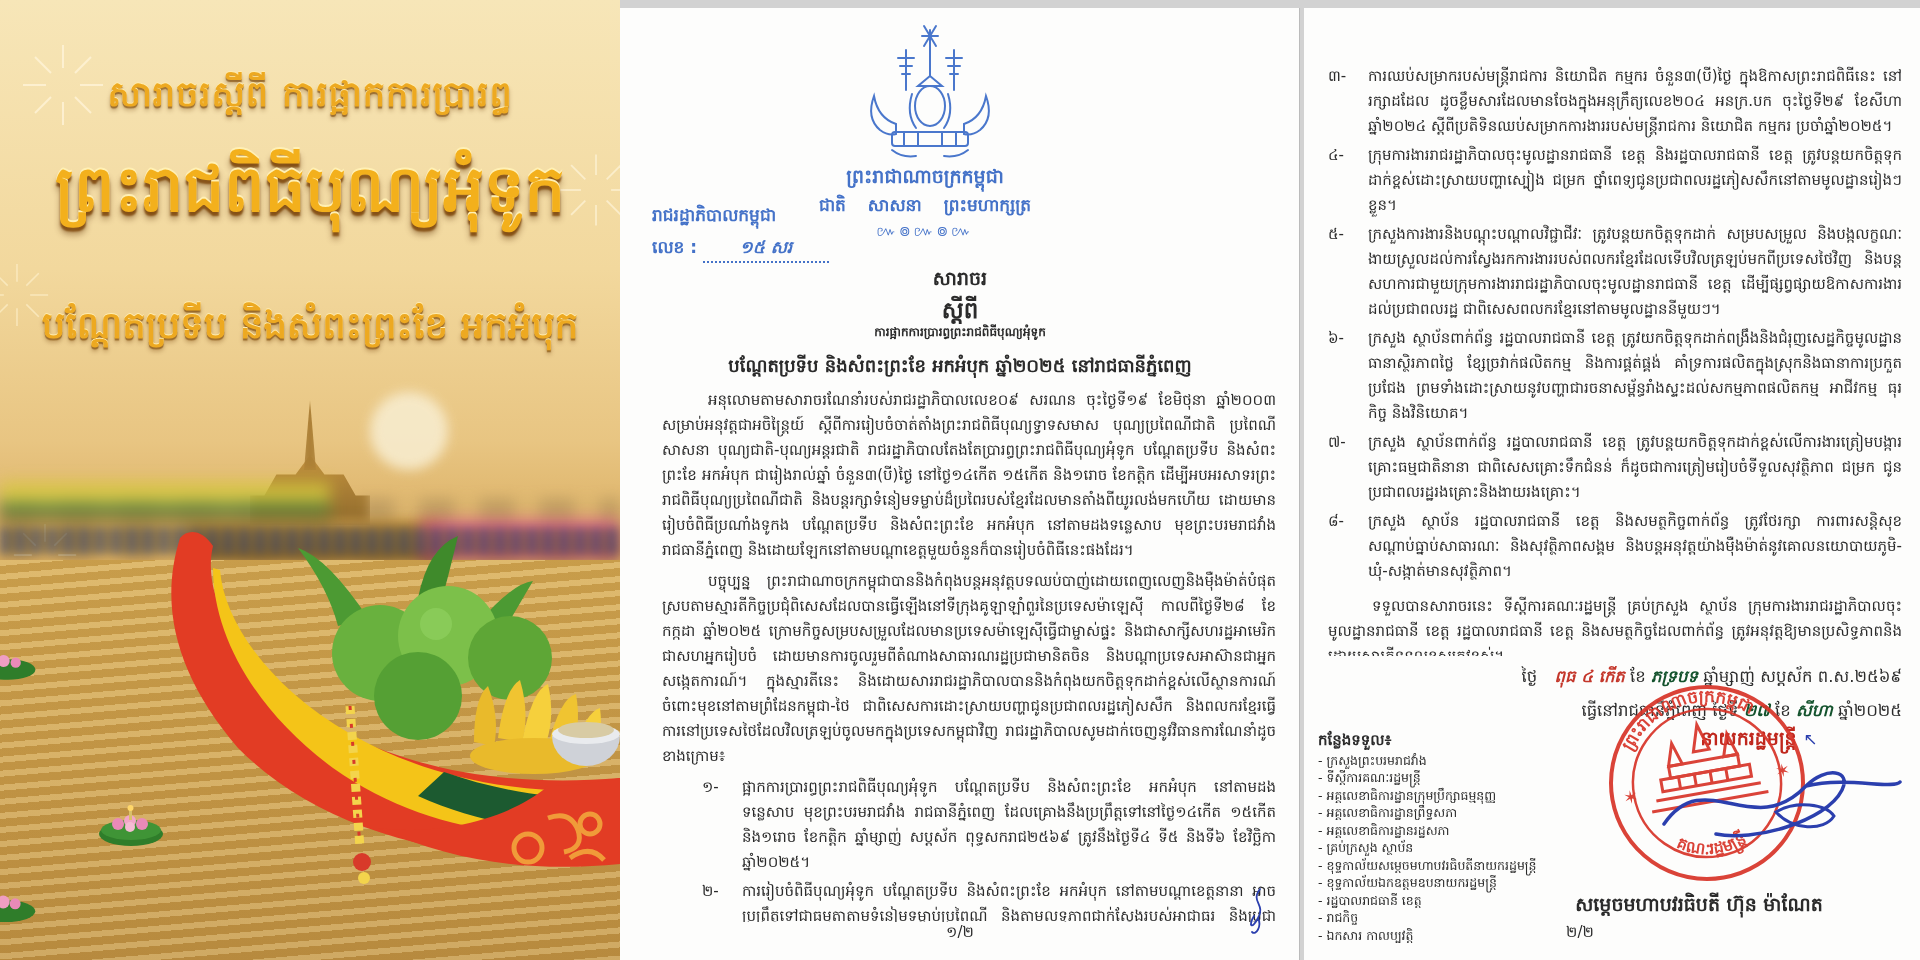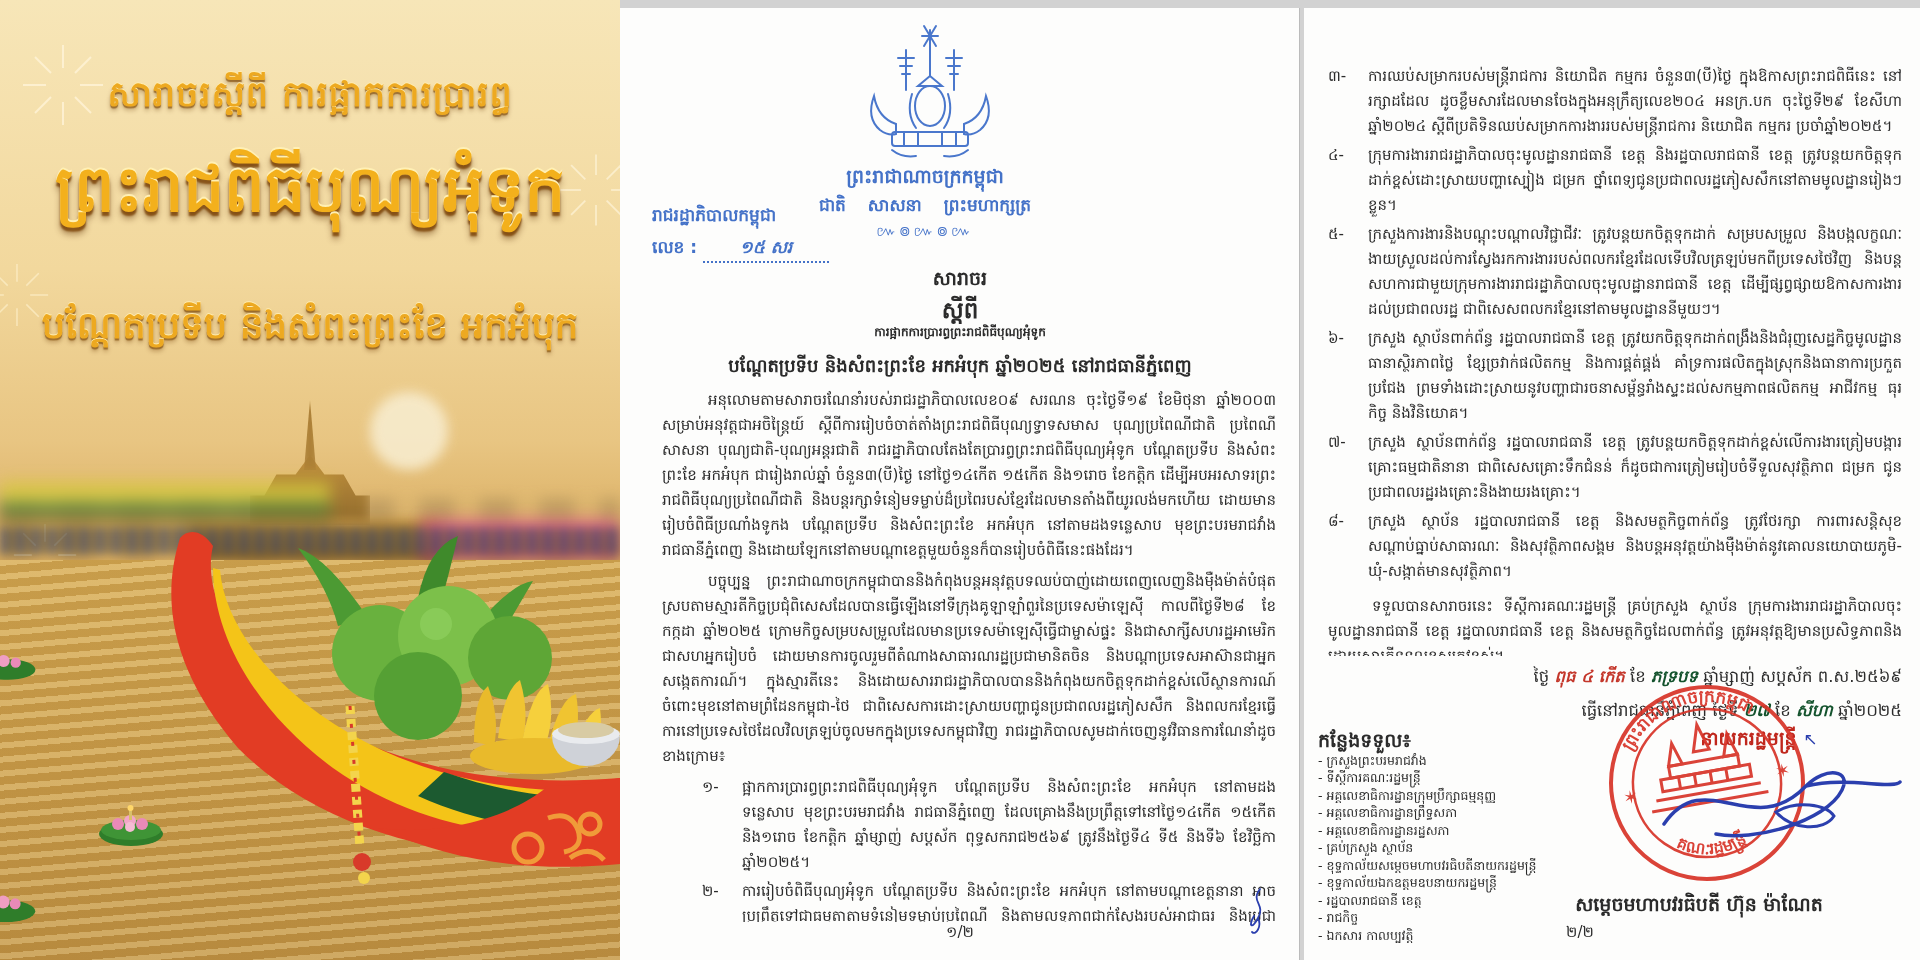--- a/index.html
+++ b/index.html
@@ -60,31 +60,31 @@
   .item .num{flex:0 0 32px;}
   .item .txt{flex:1;text-align:justify;}
   .pgnum{position:absolute;left:0;bottom:16px;width:100%;text-align:center;font-size:15px;}
   .initial{position:absolute;right:28px;bottom:22px;}
 
   .flow2{position:absolute;left:24px;top:56px;width:574px;height:592px;overflow:hidden;
          font-size:15px;line-height:25px;}
   .closing{margin:10px 0 0 0;text-indent:44px;text-align:justify;}
   .dateblock{position:absolute;right:18px;top:652px;width:470px;text-align:right;
              font-size:16.5px;line-height:34px;}
-  .hw-red{color:#c4372b;font-style:italic;font-weight:600;}
+  .hw-red{color:#c4372b;font-style:italic;font-weight:600;margin-left:12px;}
   .hw-blue{color:#14532d;font-style:italic;font-weight:600;}
   .pm-title{position:absolute;left:330px;top:718px;width:250px;text-align:center;
             color:#c0271d;font-weight:bold;font-size:19px;}
   .arrow-mark{color:#2b3fae;font-size:17px;font-weight:normal;}
   .stamp{position:absolute;left:296px;top:668px;transform:rotate(-10deg);opacity:.93;}
   .sig2{position:absolute;left:352px;top:738px;}
   .pm-name{position:absolute;left:190px;top:884px;width:410px;text-align:center;
            font-weight:bold;font-size:19px;}
   .cc{position:absolute;left:14px;top:724px;width:230px;font-size:12.5px;line-height:17.5px;}
-  .cc-head{font-weight:bold;font-size:19px;margin-bottom:2px;}
+  .cc-head{font-weight:bold;font-size:15px;margin-bottom:2px;}
   .cc-item::before{content:"- ";}
   .pgnum2{position:absolute;left:196px;bottom:16px;width:160px;text-align:center;font-size:15px;}
 </style>
 </head>
 <body>
 
 <div class="canvas">
 
   <div class="poster">
     <svg class="firework" style="left:18px;top:40px" width="90" height="90" viewBox="0 0 90 90">

